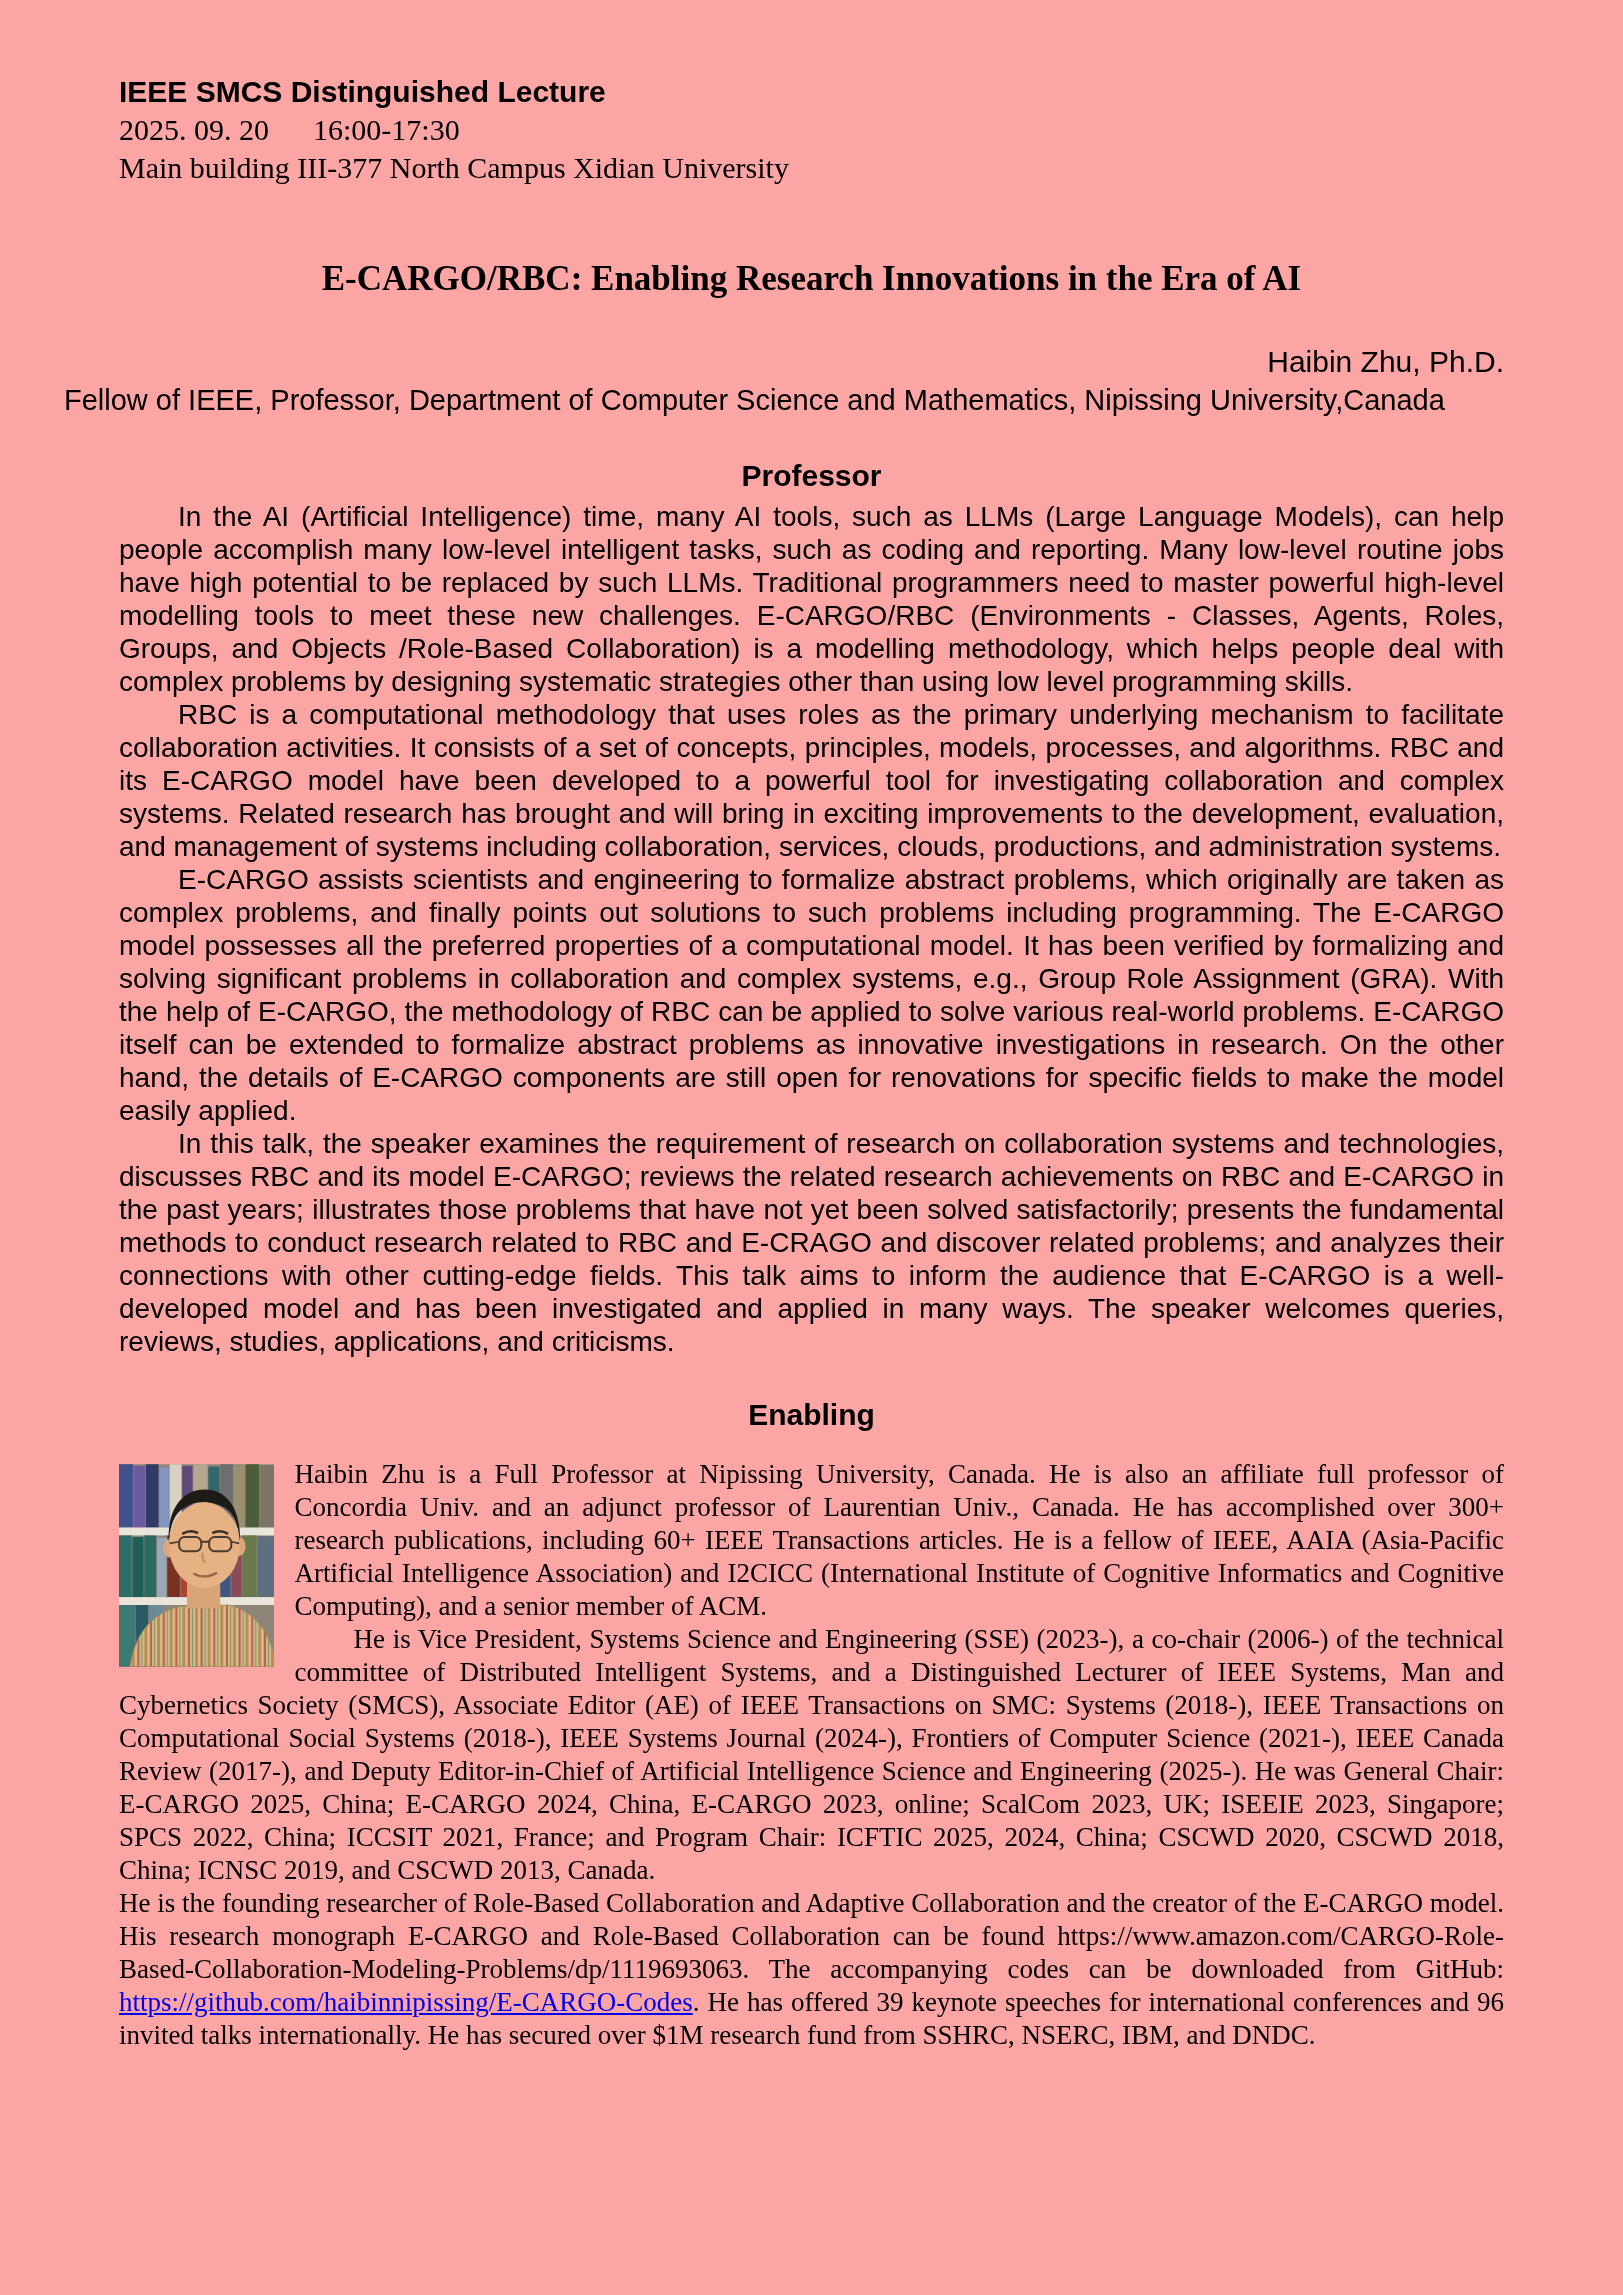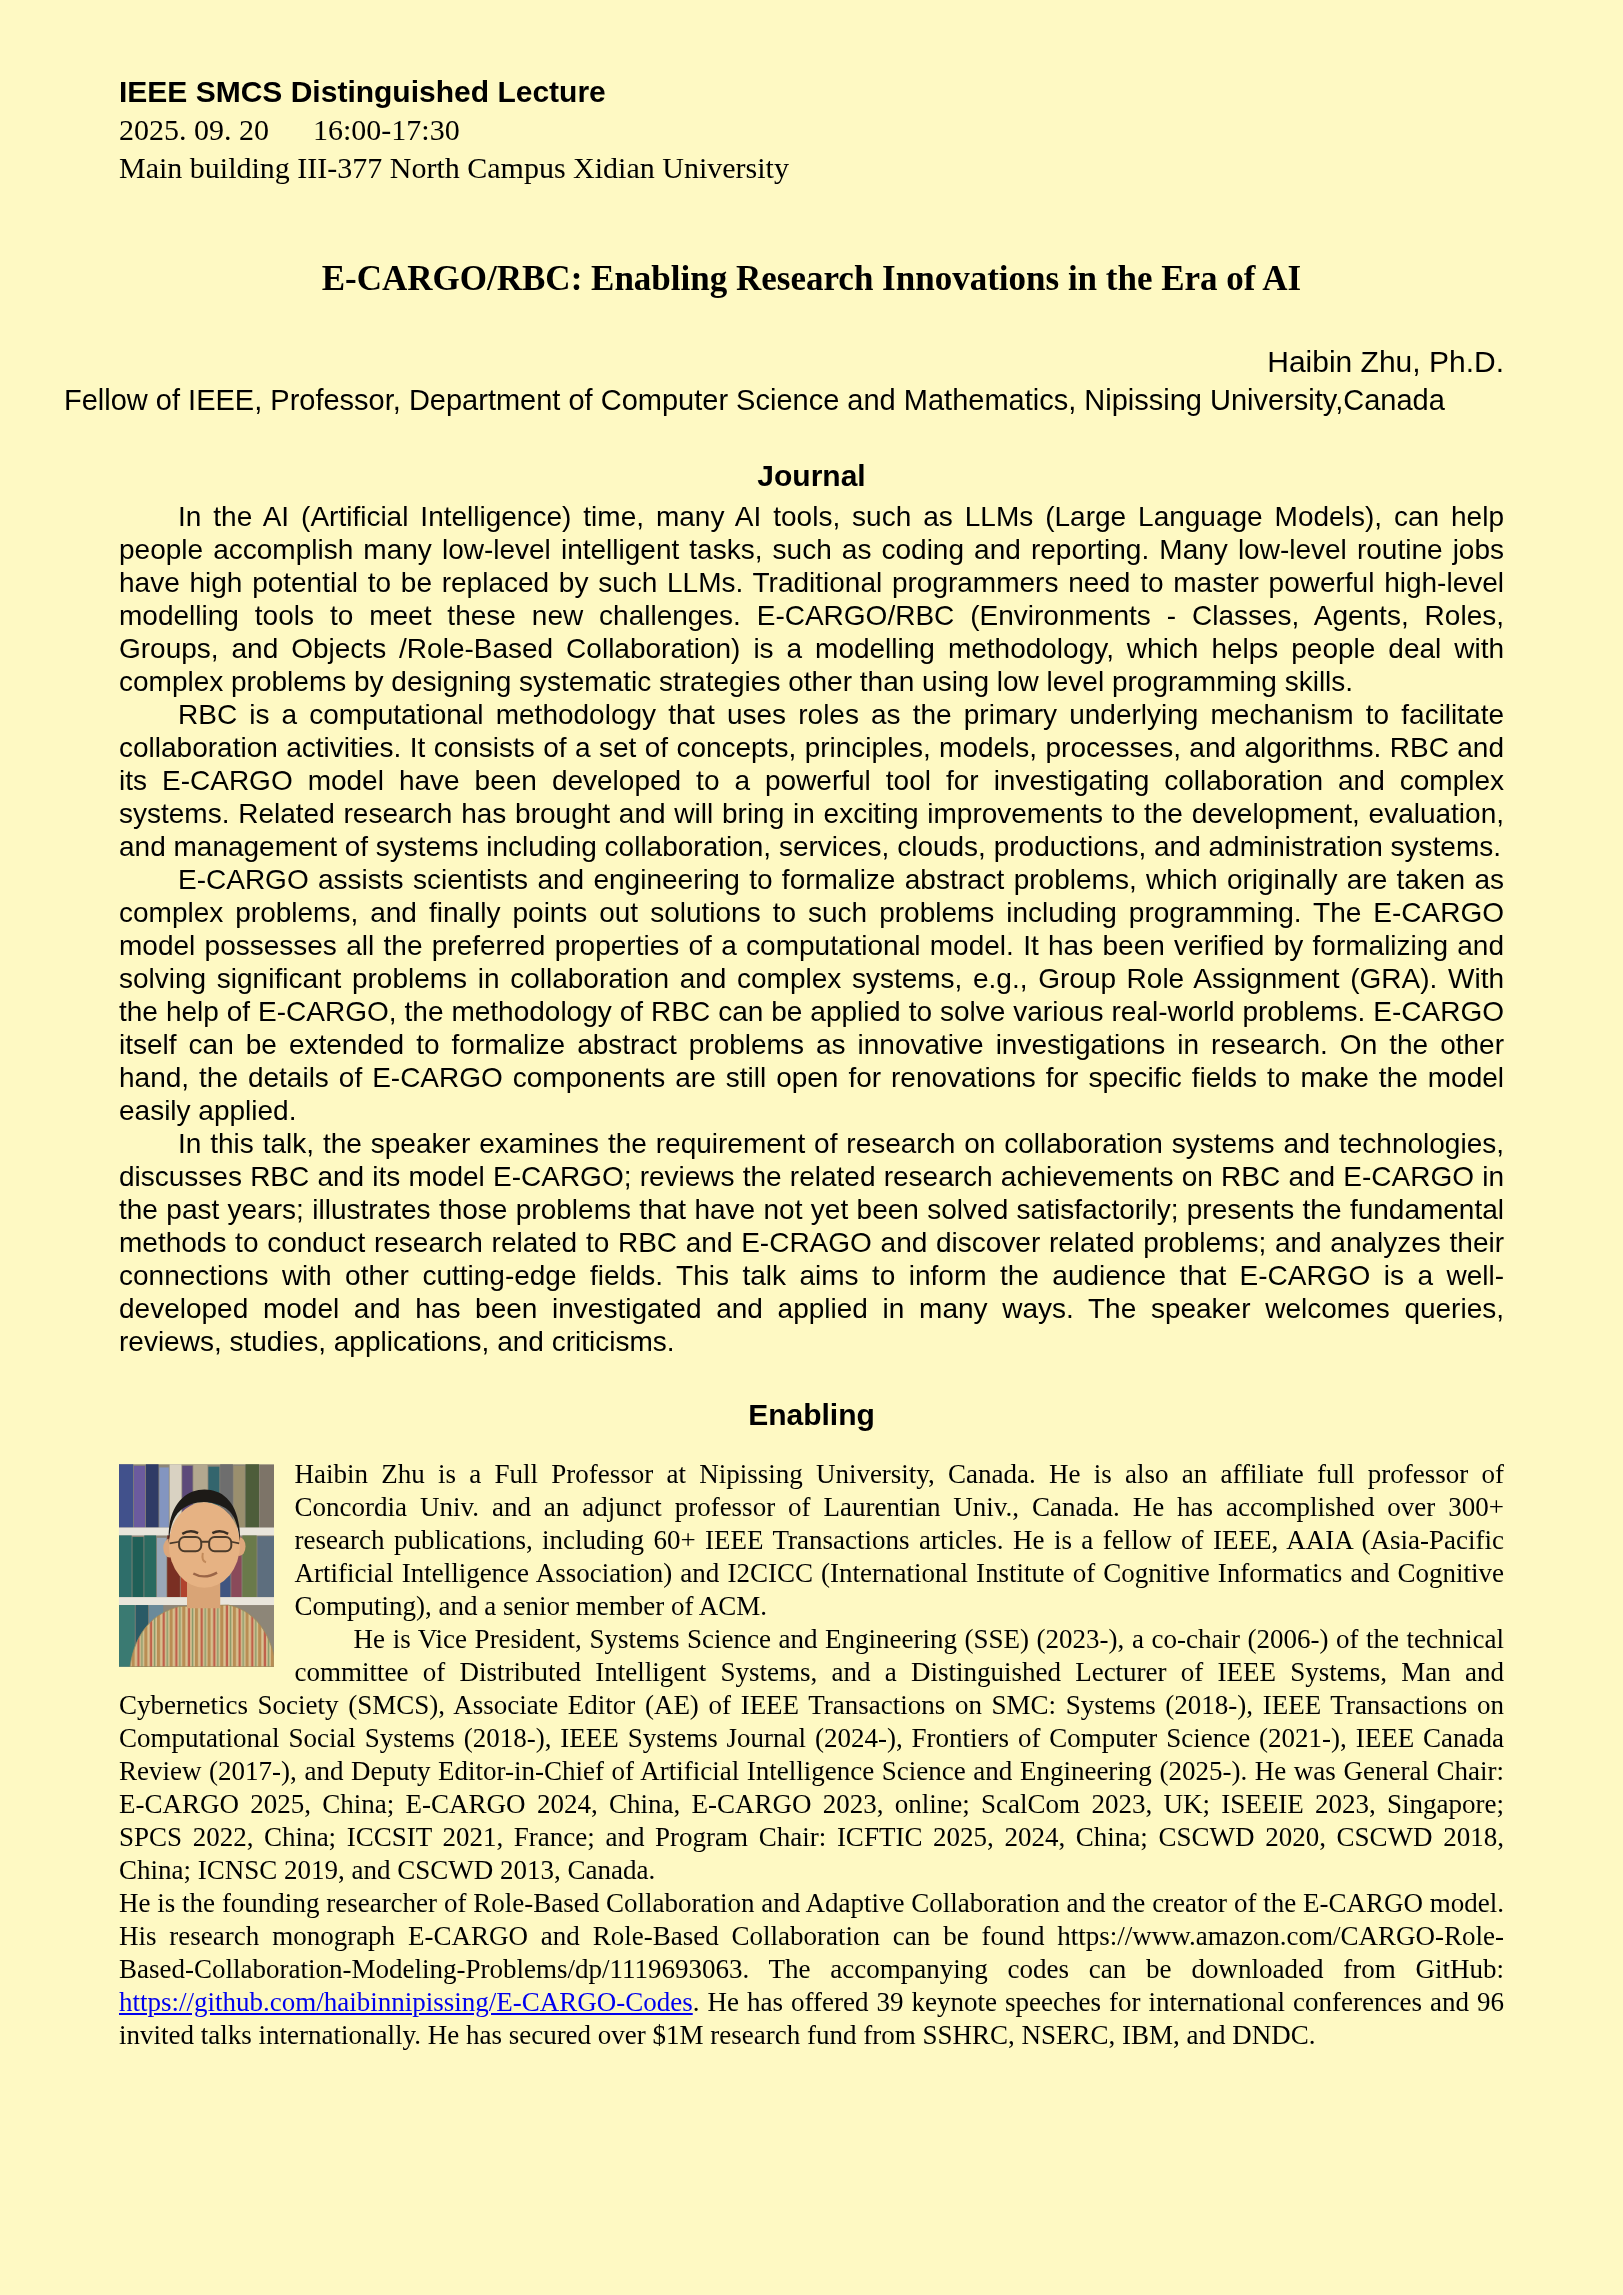--- a/index.html
+++ b/index.html
@@ -2,21 +2,21 @@
 <html style="font-size:12.7px"><head>
 <meta charset="utf-8">
 <style>
   html, body { margin: 0; padding: 0; background: #ffffff; }
   .page {
     position: relative;
     width: 1623px;
     height: 2295px;
     box-sizing: border-box;
     padding: 73px 119px 0 119px;
-    background: #fef9c3;
+    background: #fca5a5;
     color: #000000;
     overflow: hidden;
   }
   
   .hdr-series { font: bold 30px/38px "Liberation Sans", sans-serif; }
   .hdr-date   { font: 30px/38px "Liberation Serif", serif; }
   .hdr-time   { margin-left: 44px; }
   .hdr-venue  { font: 30px/38px "Liberation Serif", serif; }
 
   
@@ -85,21 +85,21 @@
       <span>2025. 09. 20</span><span class="hdr-time">16:00-17:30</span>
     </div>
     <div class="hdr-venue">Main building III-377 North Campus Xidian University</div>
   </div>
 
   <div class="doc-title">E-CARGO/RBC: Enabling Research Innovations in the Era of AI</div>
 
   <div class="speaker-name">Haibin Zhu, Ph.D.</div>
   <div class="speaker-affiliation">Fellow of IEEE, Professor, Department of Computer Science and Mathematics, Nipissing University,Canada</div>
 
-  <div class="section-heading">Journal</div>
+  <div class="section-heading">Professor</div>
 
   <div class="abstract">
     <p>In the AI (Artificial Intelligence) time, many AI tools, such as LLMs (Large Language Models), can help people accomplish many low-level intelligent tasks, such as coding and reporting. Many low-level routine jobs have high potential to be replaced by such LLMs. Traditional programmers need to master powerful high-level modelling tools to meet these new challenges. E-CARGO/RBC (Environments - Classes, Agents, Roles, Groups, and Objects /Role-Based Collaboration) is a modelling methodology, which helps people deal with complex problems by designing systematic strategies other than using low level programming skills.</p>
     <p>RBC is a computational methodology that uses roles as the primary underlying mechanism to facilitate collaboration activities. It consists of a set of concepts, principles, models, processes, and algorithms. RBC and its E-CARGO model have been developed to a powerful tool for investigating collaboration and complex systems. Related research has brought and will bring in exciting improvements to the development, evaluation, and management of systems including collaboration, services, clouds, productions, and administration systems.</p>
     <p>E-CARGO assists scientists and engineering to formalize abstract problems, which originally are taken as complex problems, and finally points out solutions to such problems including programming. The E-CARGO model possesses all the preferred properties of a computational model. It has been verified by formalizing and solving significant problems in collaboration and complex systems, e.g., Group Role Assignment (GRA). With the help of E-CARGO, the methodology of RBC can be applied to solve various real-world problems. E-CARGO itself can be extended to formalize abstract problems as innovative investigations in research. On the other hand, the details of E-CARGO components are still open for renovations for specific fields to make the model easily applied.</p>
     <p>In this talk, the speaker examines the requirement of research on collaboration systems and technologies, discusses RBC and its model E-CARGO; reviews the related research achievements on RBC and E-CARGO in the past years; illustrates those problems that have not yet been solved satisfactorily; presents the fundamental methods to conduct research related to RBC and E-CRAGO and discover related problems; and analyzes their connections with other cutting-edge fields. This talk aims to inform the audience that E-CARGO is a well-developed model and has been investigated and applied in many ways. The speaker welcomes queries, reviews, studies, applications, and criticisms.</p>
   </div>
 
   <div class="section-heading">Enabling</div>
 

